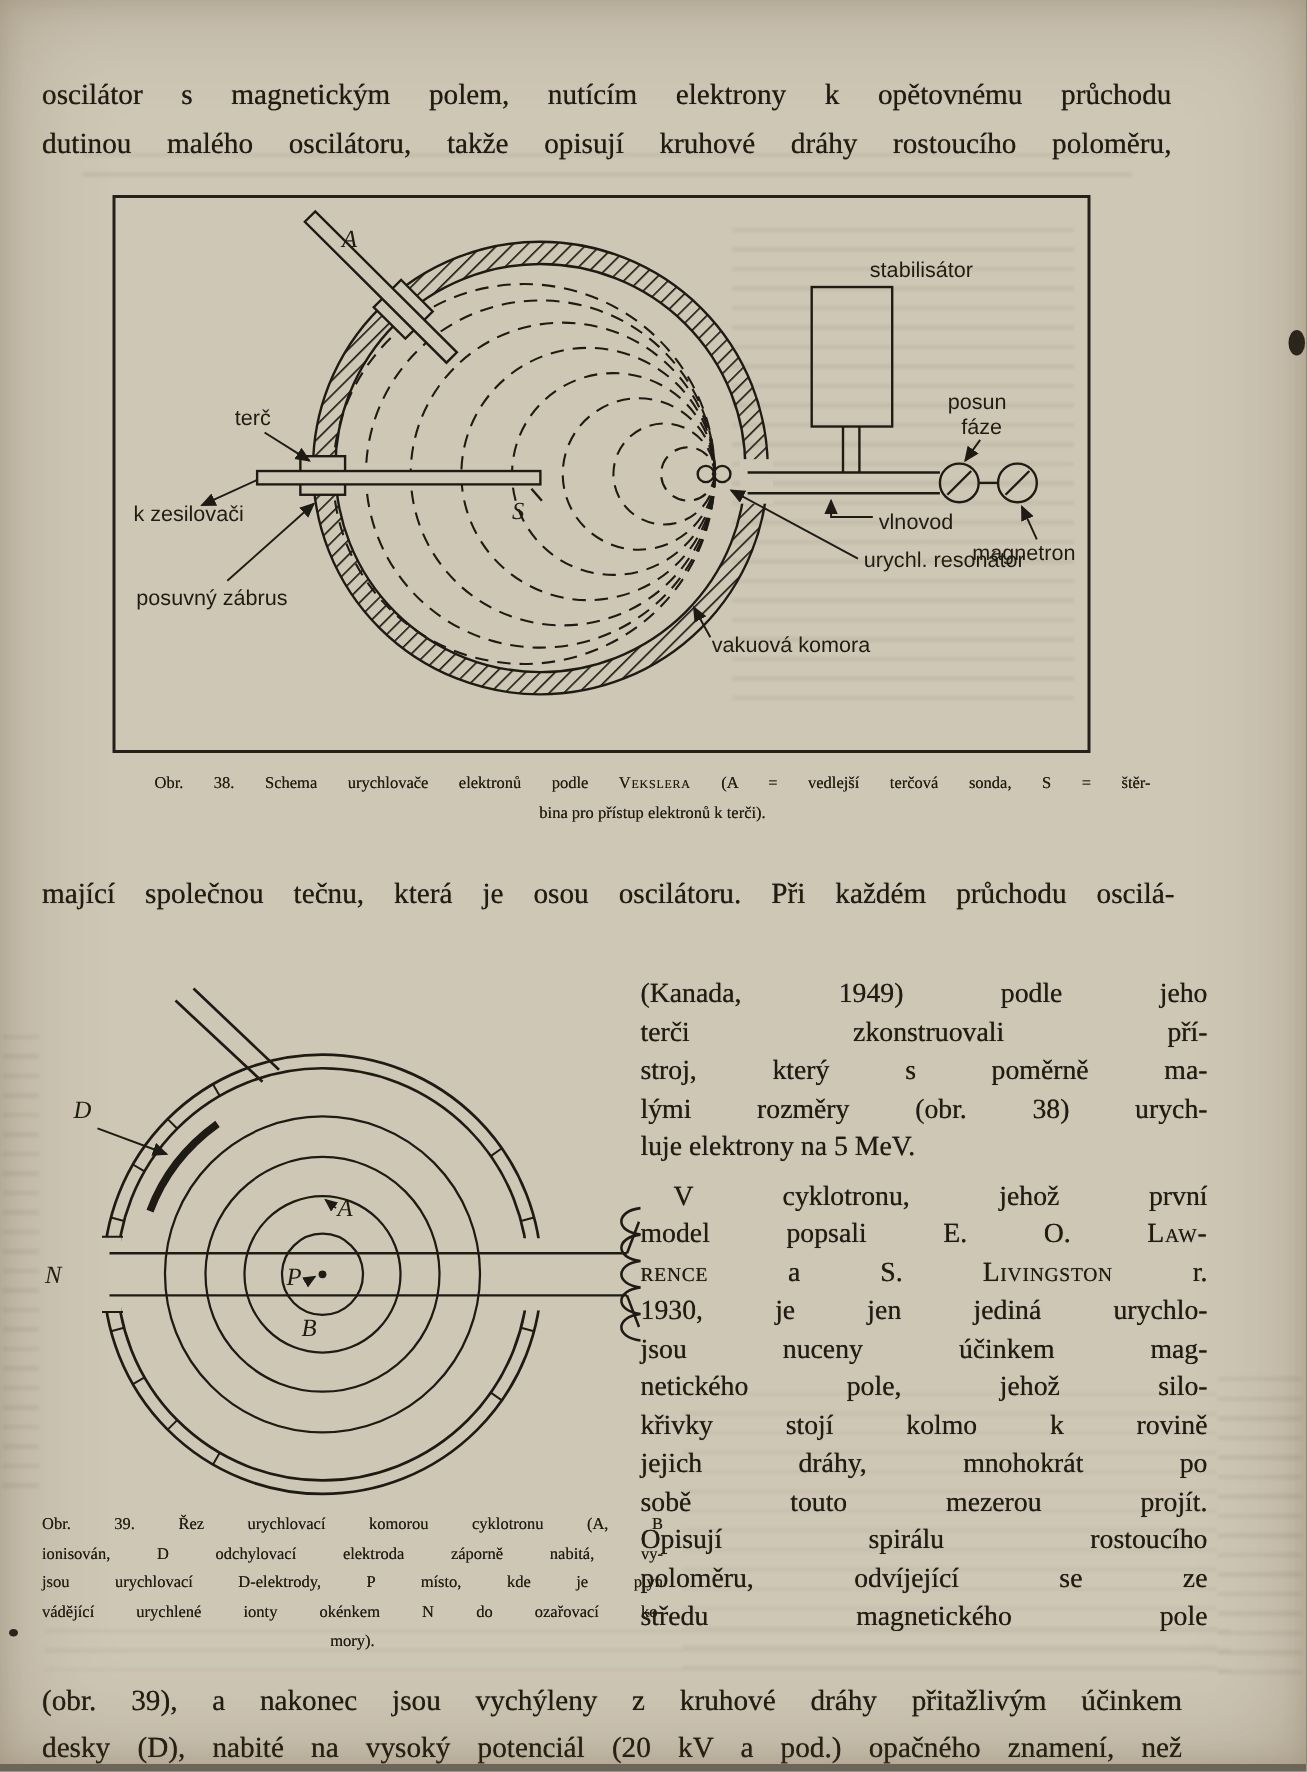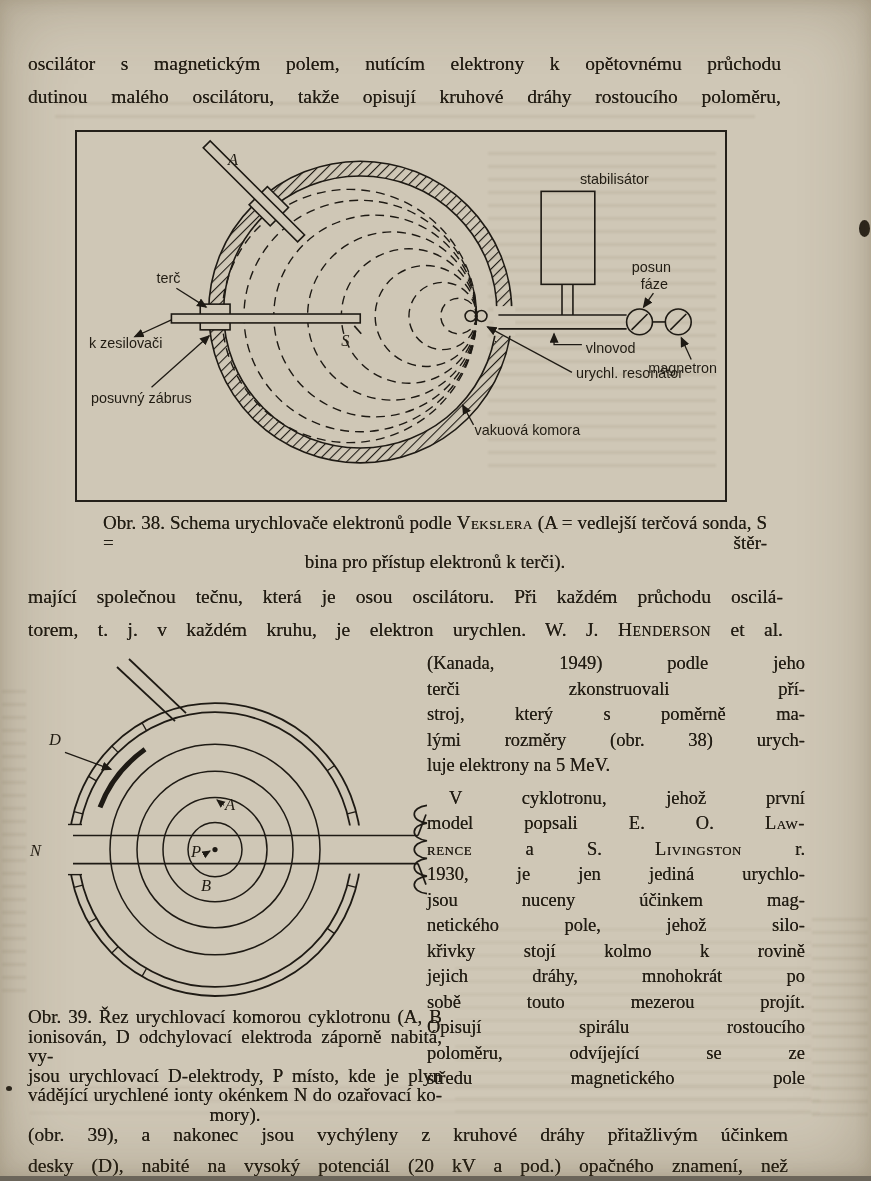--- a/index.html
+++ b/index.html
@@ -4,21 +4,21 @@
 <style>
   html,body{margin:0;padding:0;background:#6b655a;}
   .page{position:relative;width:871px;height:1176px;background:#cfc7b6;overflow:hidden;
         color:#211c13;font-family:"Liberation Serif",serif;}
   .page::after{content:"";position:absolute;inset:0;pointer-events:none;z-index:40;
         box-shadow:inset 0 0 70px rgba(86,70,40,.30), inset 0 0 16px rgba(86,70,40,.16);}
   .abs{position:absolute;}
   .body{font-size:19.5px;line-height:33px;text-shadow:0 0 .45px rgba(30,24,15,.85);}
   .jl{text-align:justify;text-align-last:justify;}
   .rc{font-size:18.5px;line-height:25.5px;text-shadow:0 0 .45px rgba(30,24,15,.85);}
-  .cap{font-size:19px;line-height:19.5px;text-shadow:0 0 .3px rgba(30,24,15,.8);}
+  .cap{font-size:11px;line-height:19.5px;text-shadow:0 0 .3px rgba(30,24,15,.8);}
   .center{text-align:center;text-align-last:center;}
   .sc{font-variant:small-caps;letter-spacing:.5px;}
   .it{}
   .indent{text-indent:22px;}
   .fig-box{border:2.6px solid #24201a;box-sizing:border-box;}
   .flab{font-family:"Liberation Sans",sans-serif;font-size:14.5px;fill:#211c13;}
   .fletter{font-family:"Liberation Serif",serif;font-style:italic;font-size:16.5px;fill:#211c13;}
   .ghost{position:absolute;z-index:0;filter:blur(1.1px);opacity:.75;
      background-image:repeating-linear-gradient(180deg, rgba(72,60,34,.10) 0px, rgba(72,60,34,.10) 3px,
        transparent 3px, transparent 13px);}
@@ -133,21 +133,20 @@
     </svg>
   </div>
 
   <div class="abs cap" style="left:103px;top:513px;width:664px;">
     <div class="jl"><span>Obr. 38. Schema urychlovače elektronů podle </span><span class="sc">Vekslera</span><span> (A = vedlejší terčová sonda, S = štěr-</span></div>
     <div class="center">bina pro přístup elektronů k terči).</div>
   </div>
 
   <div class="abs body" style="left:28px;top:580px;width:755px;">
     <div class="jl">mající společnou tečnu, která je osou oscilátoru. Při každém průchodu oscilá-</div>
-    <div class="jl"><span>torem, t. j. v každém kruhu, je elektron urychlen. W. J. </span><span class="sc">Henderson</span><span> et al.</span></div>
   </div>
 
   <div class="abs" style="left:25px;top:657px;width:420px;height:346px;">
     <svg viewBox="0 0 420 345" width="100%" height="100%" preserveAspectRatio="none">
       <defs>
         <marker id="ah39" markerWidth="9" markerHeight="8" refX="7" refY="3.5" orient="auto">
           <path d="M0,0 L8,3.5 L0,7 Z" fill="#1e1a14"></path>
         </marker>
       </defs>
       <g fill="none" stroke="#1e1a14" stroke-width="1.8">

